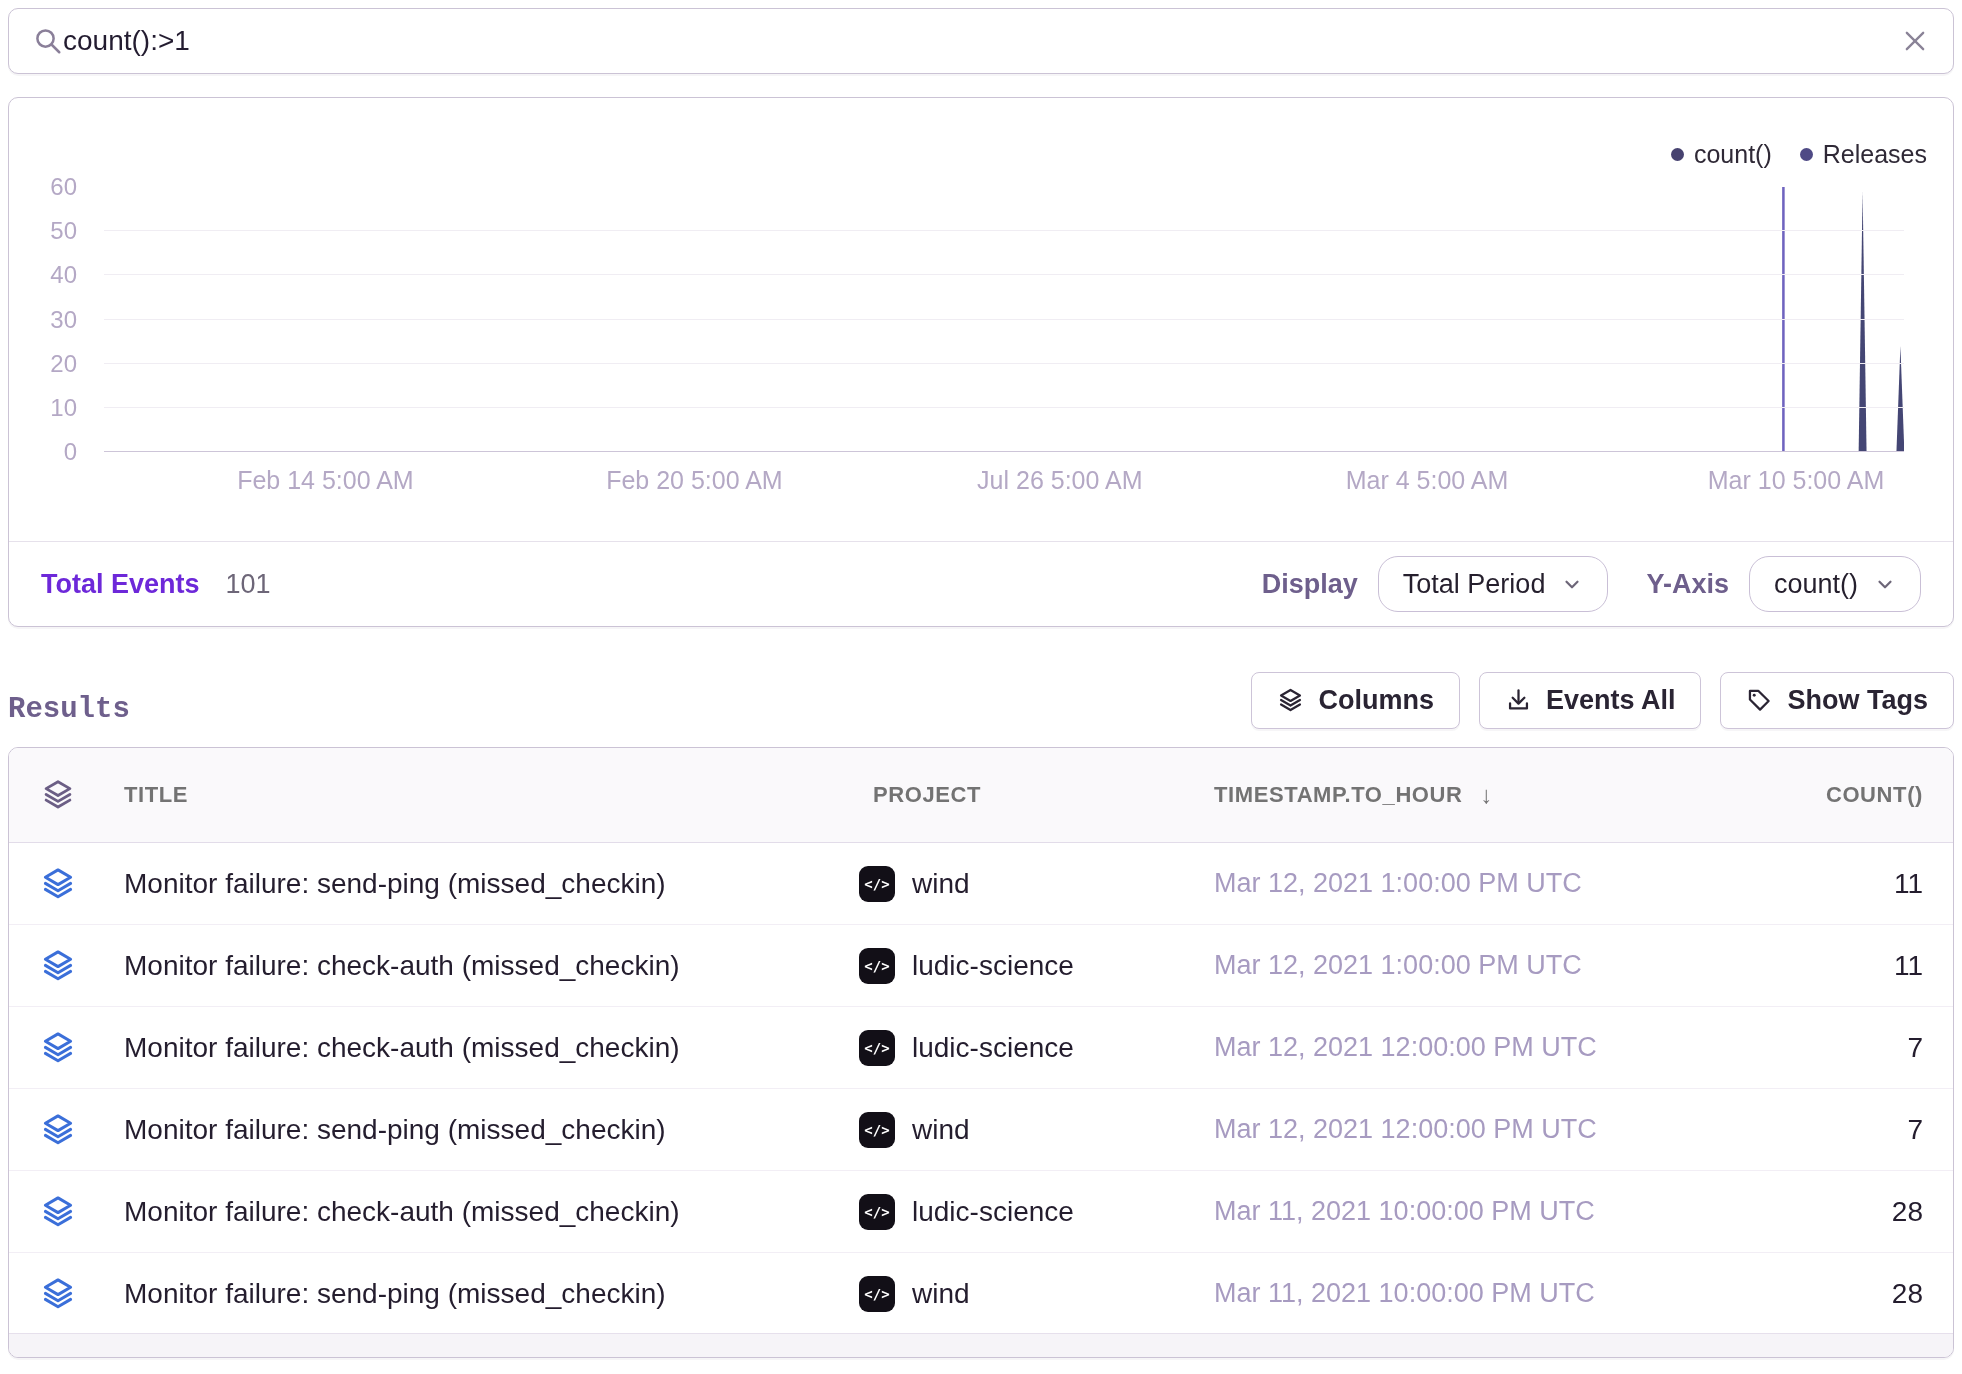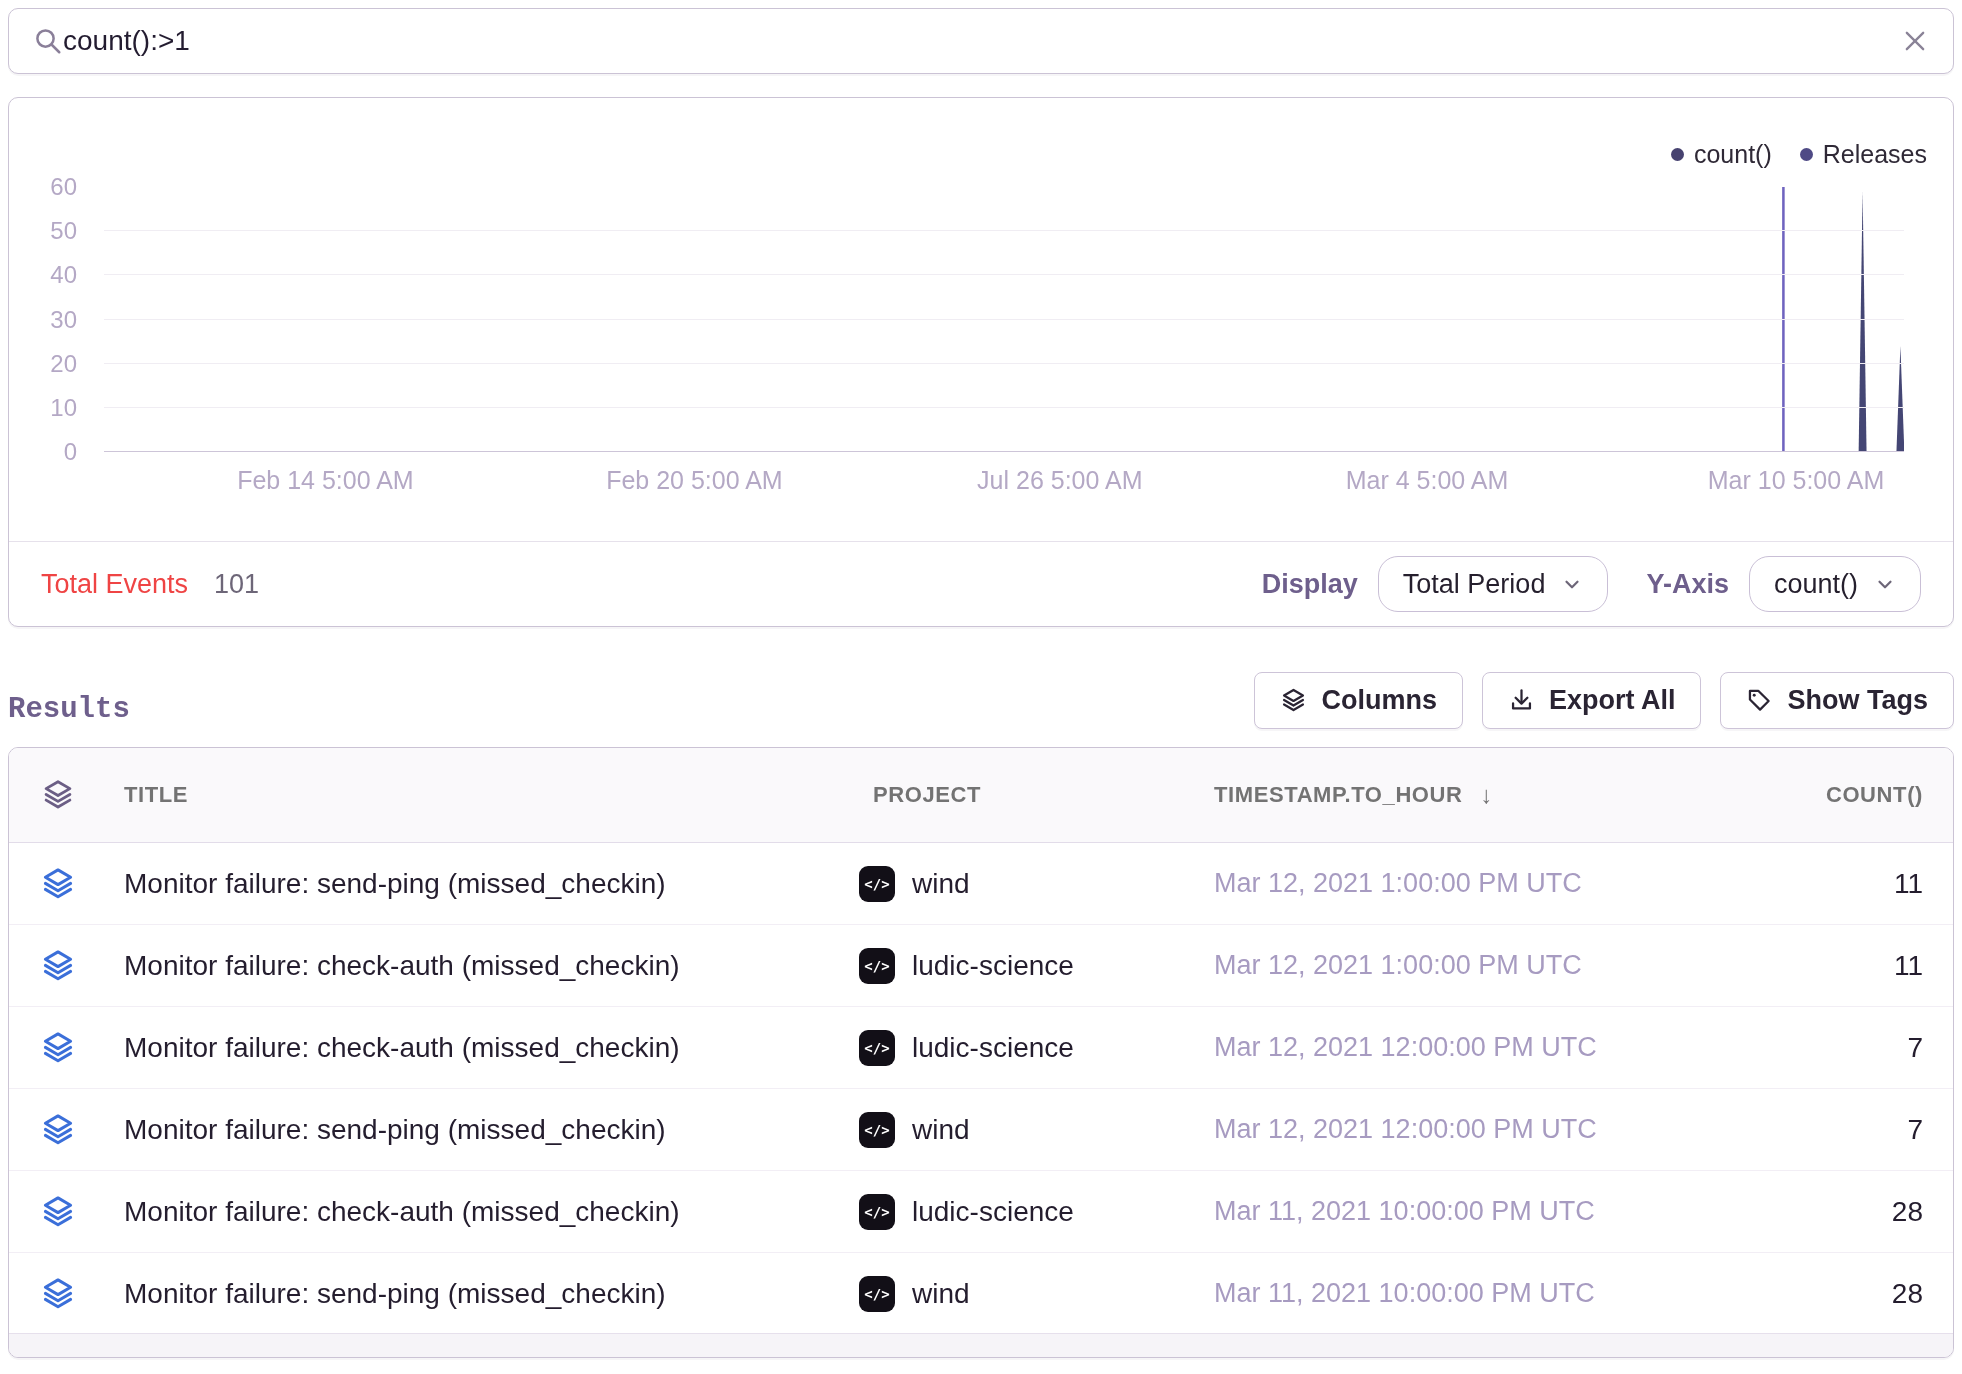--- a/index.html
+++ b/index.html
@@ -30,21 +30,21 @@
   .y-labels { position:absolute; left:0; top:89px; width:80px; height:265px;
     font-size:24px; color:#b4a8c5; }
   .ytick { position:absolute; right:12px; transform:translateY(50%); }
   .x-labels { position:absolute; left:95px; top:368px; width:1800px; height:30px;
     font-size:25px; color:#b4a8c5; }
   .xtick { position:absolute; transform:translateX(-50%); white-space:nowrap; }
   .series-svg { position:absolute; left:0; top:0; width:100%; height:100%; }
 
   .chart-footer { position:absolute; left:0; right:0; top:443px; bottom:0;
     border-top:1.5px solid #e6e1eb; display:flex; align-items:center; padding:0 32px; }
-  .te-label { font-size:27px; font-weight:normal; color:#ef4444; }
+  .te-label { font-size:27px; font-weight:bold; color:#6d28d9; }
   .te-value { font-size:27px; color:#6d6678; margin-left:26px; }
   .footer-controls { margin-left:auto; display:flex; align-items:center; gap:20px; }
   .ctl-label { font-size:27px; font-weight:bold; color:#6e5f8c; margin-left:18px; }
   .select-btn { height:56px; border:1.5px solid #c9bfd6; border-radius:20px;
     background:#fff; display:flex; align-items:center; gap:16px; padding:0 24px;
     font-size:27px; color:#251f2d; cursor:pointer; }
 
   
   .results-row { position:absolute; left:8px; top:672px; width:1946px; height:57px; }
   .results-title { position:absolute; left:0; bottom:3px; font-size:29px;
@@ -167,21 +167,21 @@
           <path d="M3.6 15.6 12 20.5l8.4-4.9"></path>
       </svg>
       <span>Columns</span>
     </div>
     <div class="btn">
       <svg width="27" height="27" viewBox="0 0 24 24" fill="none" stroke="#2a2433" stroke-width="2" stroke-linecap="round" stroke-linejoin="round">
         <path d="M12 3v11"></path>
           <path d="M6.8 9.6 12 14.8l5.2-5.2"></path>
           <path d="M4.5 14.5V19h15v-4.5"></path>
       </svg>
-      <span>Export All</span>
+      <span>Events All</span>
     </div>
     <div class="btn">
       <svg width="27" height="27" viewBox="0 0 24 24" fill="none" stroke="#2a2433" stroke-width="2" stroke-linecap="round" stroke-linejoin="round">
         <path d="M3.5 3.5h7.6l9 9-7.6 7.6-9-9Z"></path>
           <circle cx="7.3" cy="7.3" r="1.3" fill="#2a2433" stroke="none"></circle>
       </svg>
       <span>Show Tags</span>
     </div>
   </div>
 </div>

